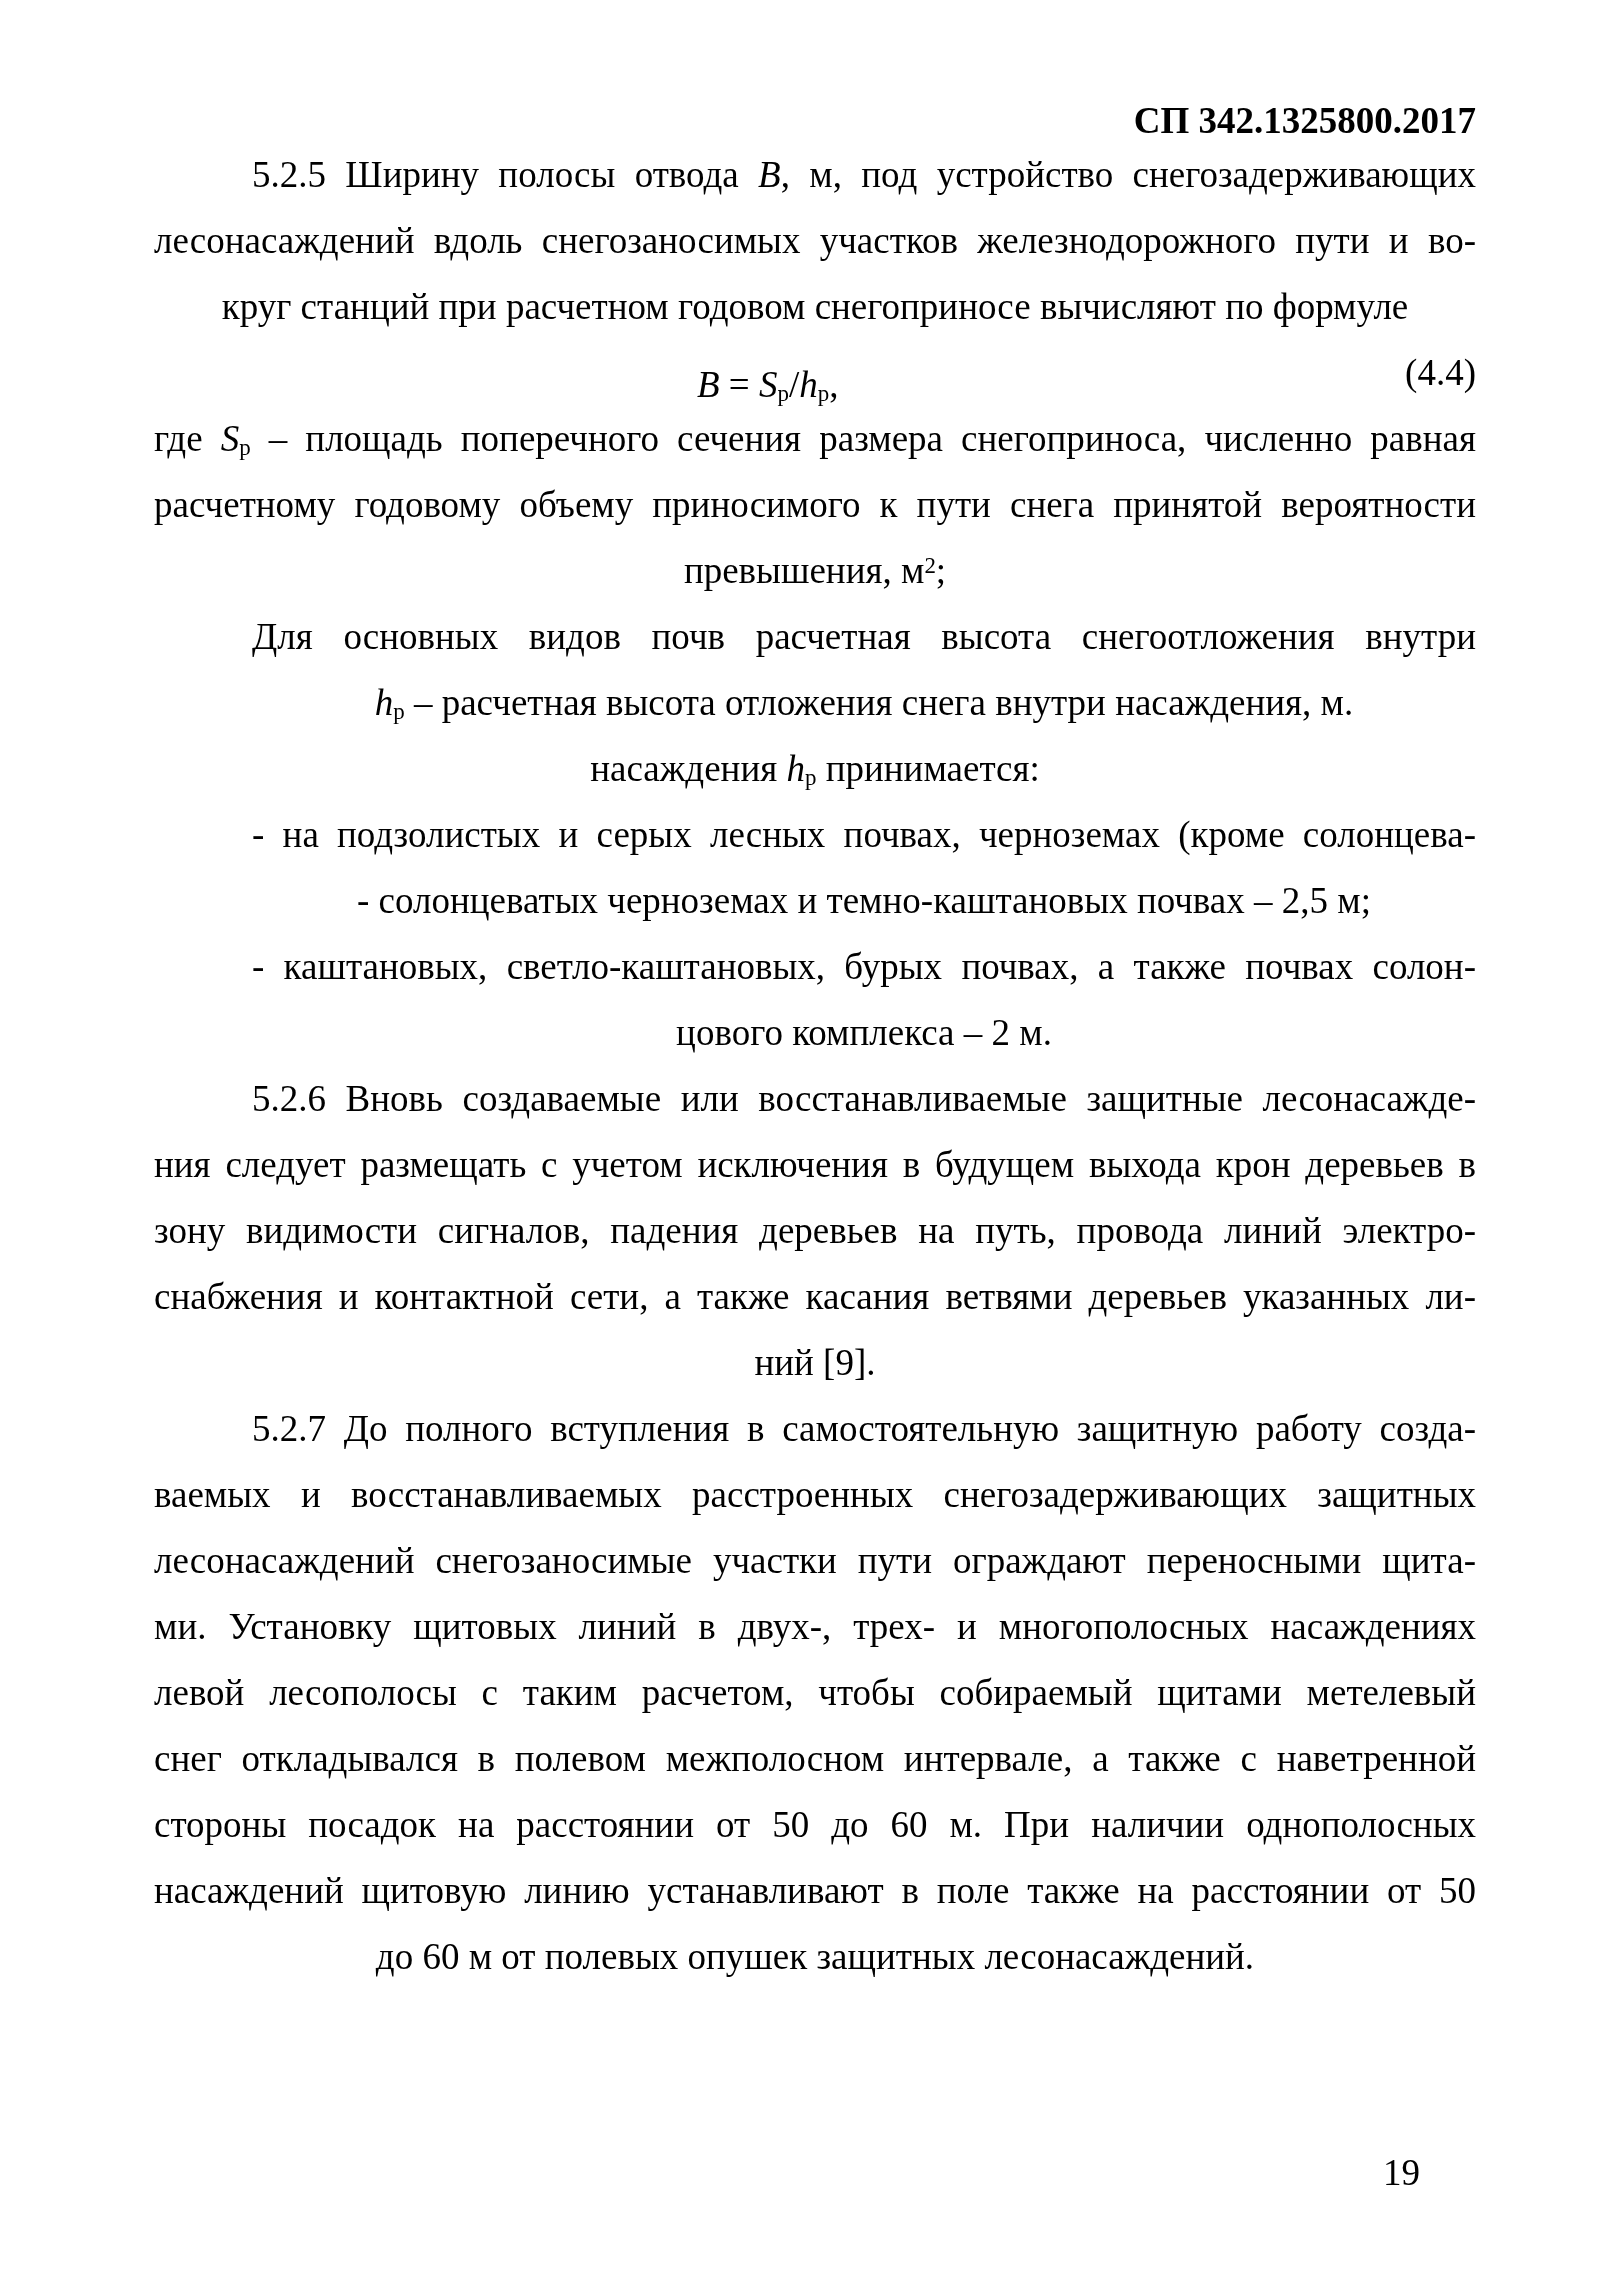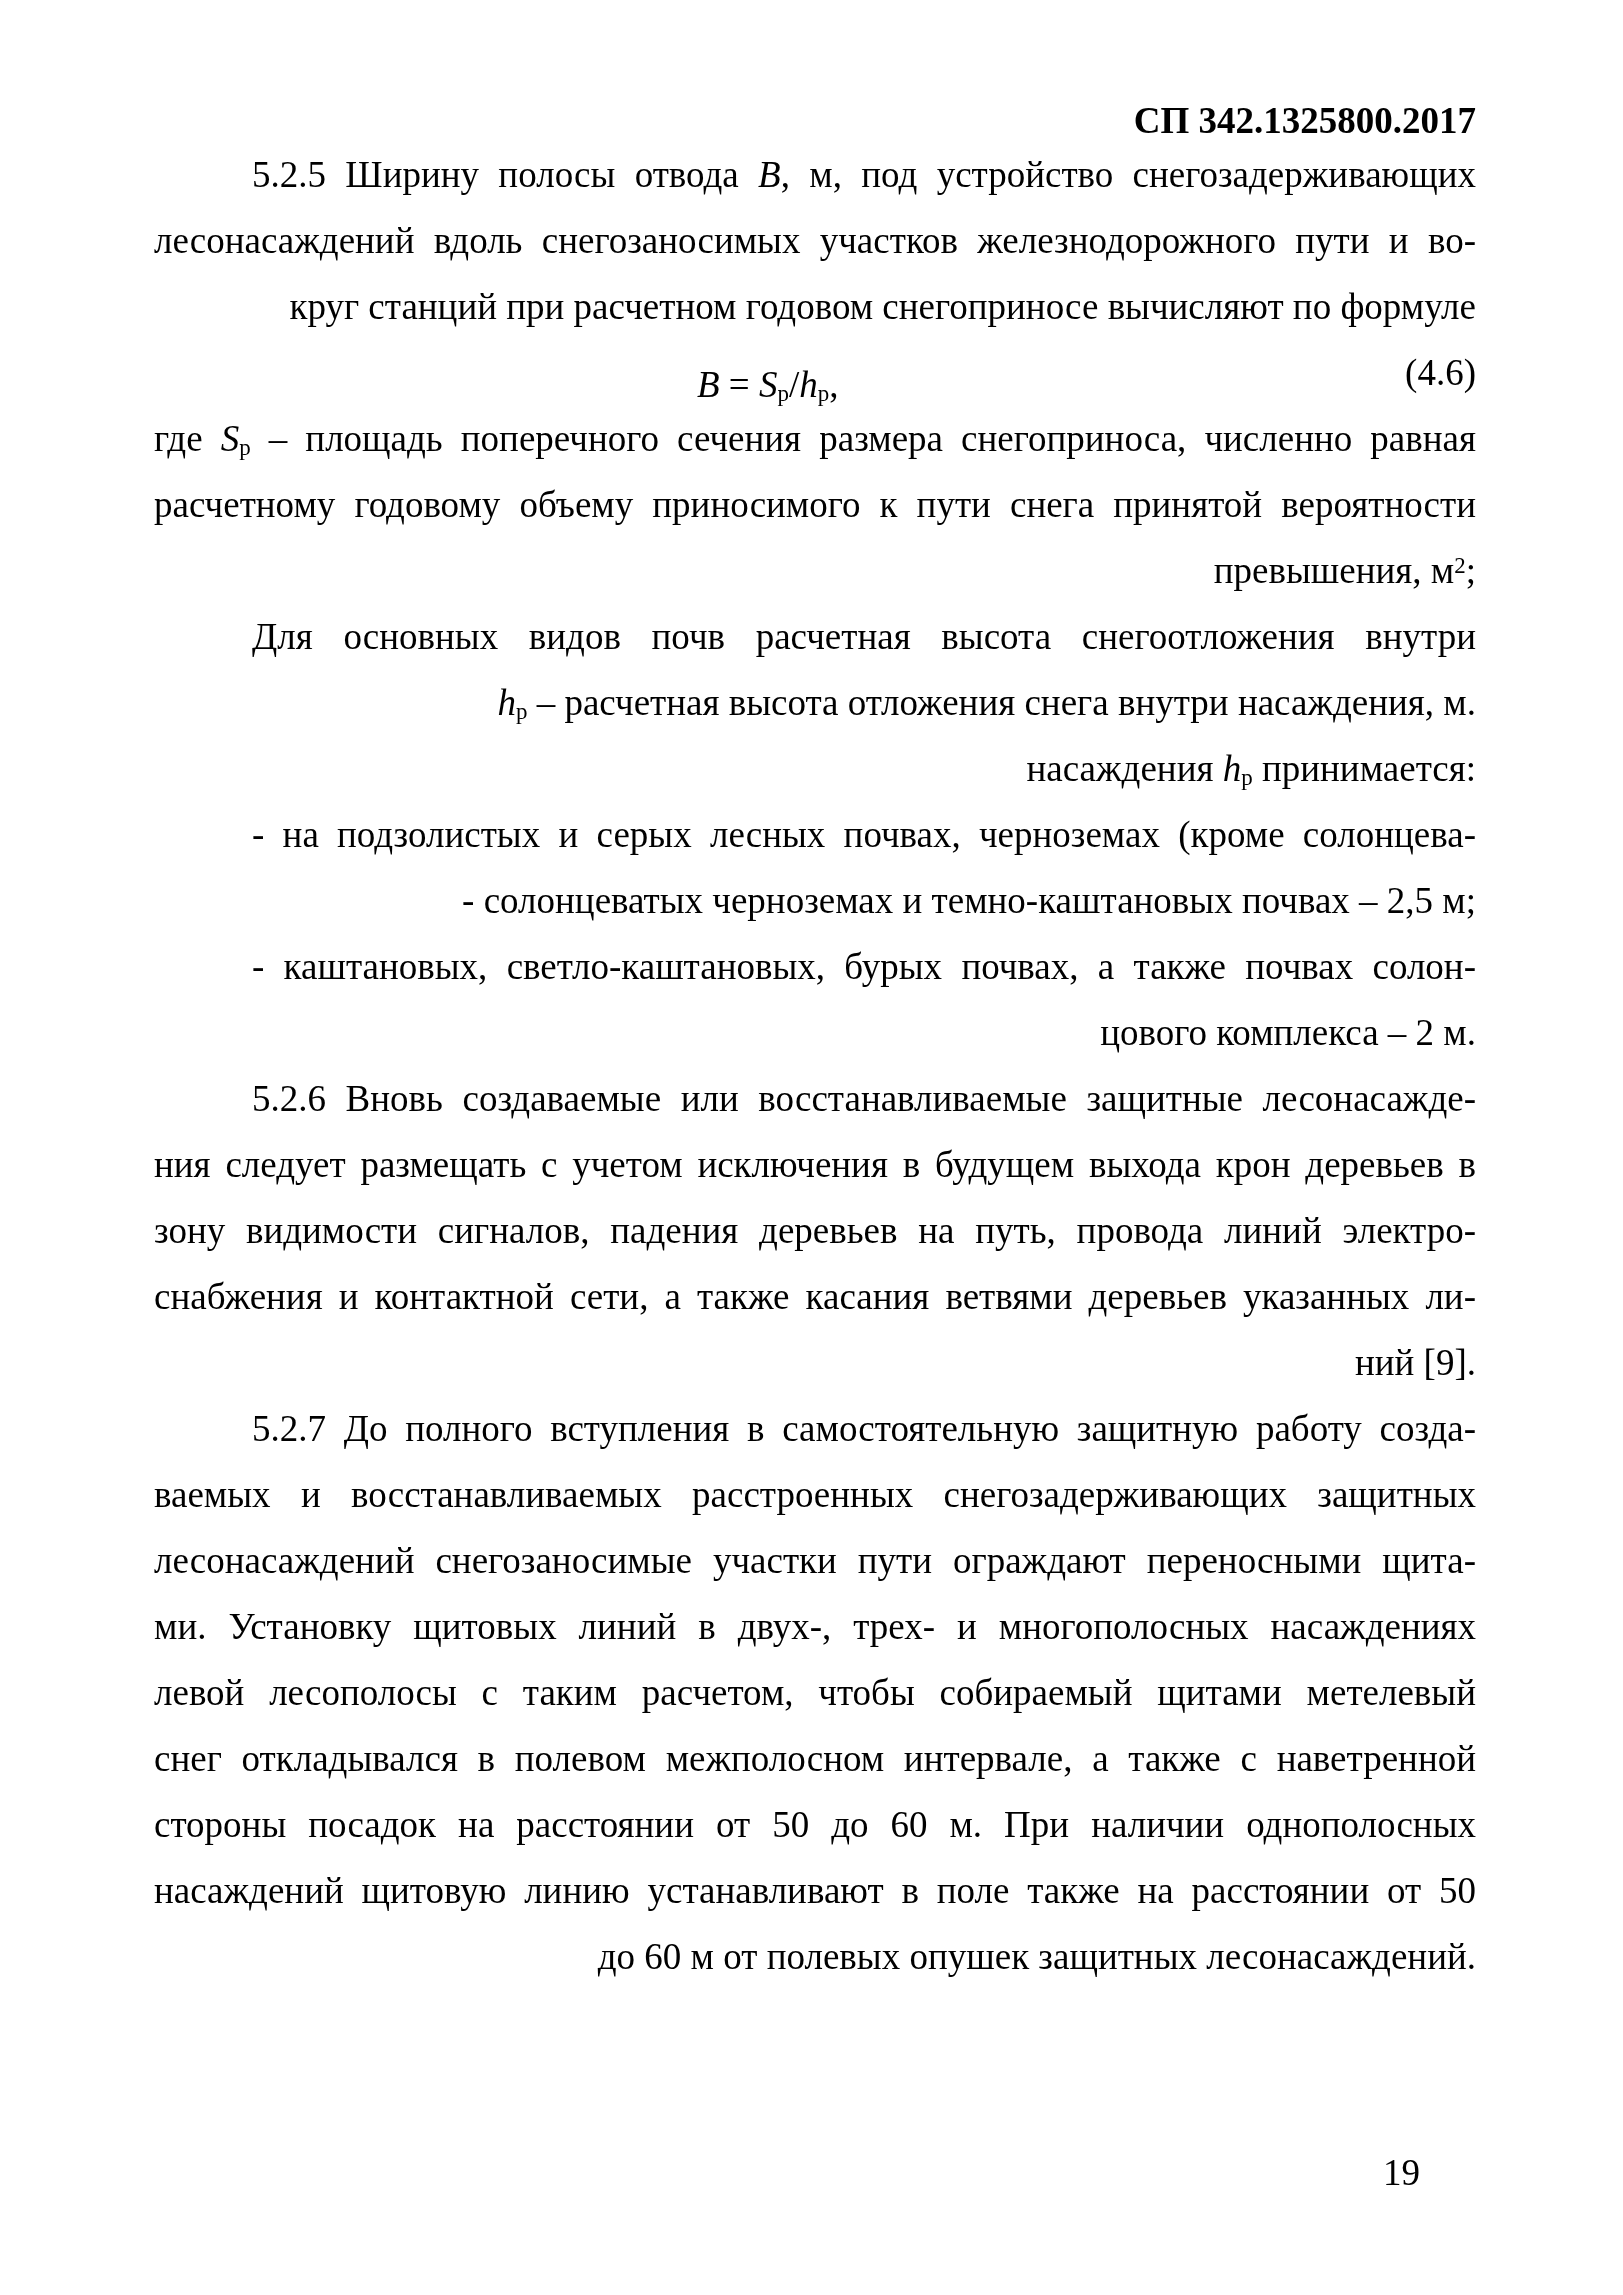--- a/index.html
+++ b/index.html
@@ -29,21 +29,21 @@
     left: 154px;
     top: 142px;
     width: 1322px;
   }
   .line {
     height: 66px;
     line-height: 66px;
     font-size: 37px;
   }
   .j { text-align: justify; text-align-last: justify; }
-  .l { text-align: right; }
+  .l { text-align: center; }
   .ind { text-indent: 98px; }
   .dash { padding-left: 98px; }
   .formula-line { position: relative; }
   .formula-line .formula {
     position: absolute;
     left: 543px;
     top: 12px;
     height: 66px;
     line-height: 66px;
     white-space: nowrap;
@@ -79,21 +79,21 @@
 <body>
 
 <div class="page">
   <div class="doc-header">СП 342.1325800.2017</div>
 
   <div class="doc-body">
       <div class="line j ind"><span>5.2.5 Ширину полосы отвода </span><span class="i">В</span><span>, м, под устройство снегозадерживающих</span></div>
       <div class="line j"><span>лесонасаждений вдоль снегозаносимых участков железнодорожного пути и во-</span></div>
       <div class="line l"><span>круг станций при расчетном годовом снегоприносе вычисляют по формуле</span></div>
       <div class="line formula-line">
-        <span class="eq-num">(4.6)</span>
+        <span class="eq-num">(4.4)</span>
         <span class="formula"><span class="i">В</span><span> = </span><span class="i">S</span><span class="sub">р</span><span>/</span><span class="i">h</span><span class="sub">р</span><span>,</span></span>
       </div>
       <div class="line j"><span>где </span><span class="i">S</span><span class="sub">р</span><span> – площадь поперечного сечения размера снегоприноса, численно равная</span></div>
       <div class="line j"><span>расчетному годовому объему приносимого к пути снега принятой вероятности</span></div>
       <div class="line l"><span>превышения, м</span><span class="sup">2</span><span>;</span></div>
       <div class="line j ind"><span>Для основных видов почв расчетная высота снегоотложения внутри</span></div>
       <div class="line l ind"><span class="i">h</span><span class="sub">р</span><span> – расчетная высота отложения снега внутри насаждения, м.</span></div>
       <div class="line l"><span>насаждения </span><span class="i">h</span><span class="sub">р</span><span> принимается:</span></div>
       <div class="line j dash"><span>- на подзолистых и серых лесных почвах, черноземах (кроме солонцева-</span></div>
       <div class="line l dash"><span>- солонцеватых черноземах и темно-каштановых почвах – 2,5 м;</span></div>

